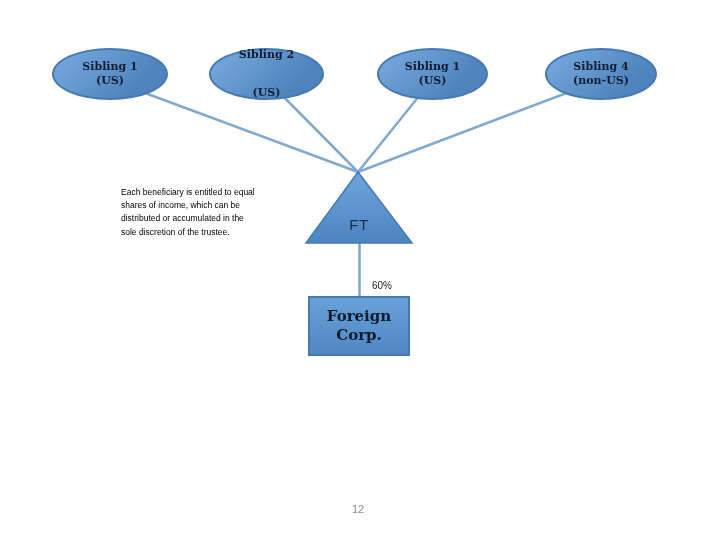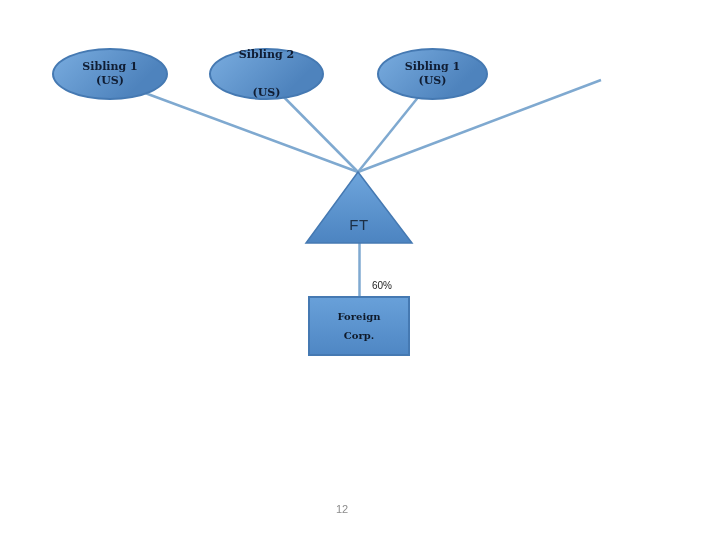--- a/index.html
+++ b/index.html
@@ -52,26 +52,26 @@
     position:absolute;left:308px;top:296px;width:102px;height:60px;
     background:linear-gradient(180deg,#68a0d9 0%,#4f87c4 100%);
     border:2px solid #4579b2;
     box-sizing:border-box;
     display:flex;align-items:center;justify-content:center;
     text-align:center;
   }
   #foreign-corp-box .company-label{
     font-family:"DejaVu Serif", serif;
     font-weight:bold;
-    font-size:10px;line-height:19px;
+    font-size:15px;line-height:19px;
     color:#0f1a2a;
     white-space:pre-line;
   }
   #page-number{
-    position:absolute;left:324px;top:503px;width:36px;
+    position:absolute;left:340px;top:503px;width:36px;
     text-align:center;
     font-size:11px;color:#8c8c8c;
   }
 </style>
 </head>
 <body>
 
 <div id="slide">
 
   <svg id="connector-layer" viewBox="0 0 720 540" xmlns="http://www.w3.org/2000/svg">
@@ -97,21 +97,29 @@
   <div class="ellipse" id="ellipse-sibling-2">
     <span class="name">Sibling 2</span>
     <span class="status">(US)</span>
   </div>
 
   <div class="ellipse" id="ellipse-sibling-3">
     <span class="name">Sibling 1</span>
     <span class="status">(US)</span>
   </div>
 
+  <div class="ellipse" id="ellipse-sibling-4">
+    <span class="name">Sibling 4</span>
+    <span class="status">(non-US)</span>
+  </div>
 
+  <div id="beneficiary-note">Each beneficiary is entitled to equal
+shares of income, which can be
+distributed or accumulated in the
+sole discretion of the trustee.</div>
 
   <span id="ft-label">FT</span>
 
   <span id="ownership-label">60%</span>
 
   <div id="foreign-corp-box">
     <span class="company-label">Foreign
 Corp.</span>
   </div>
 

